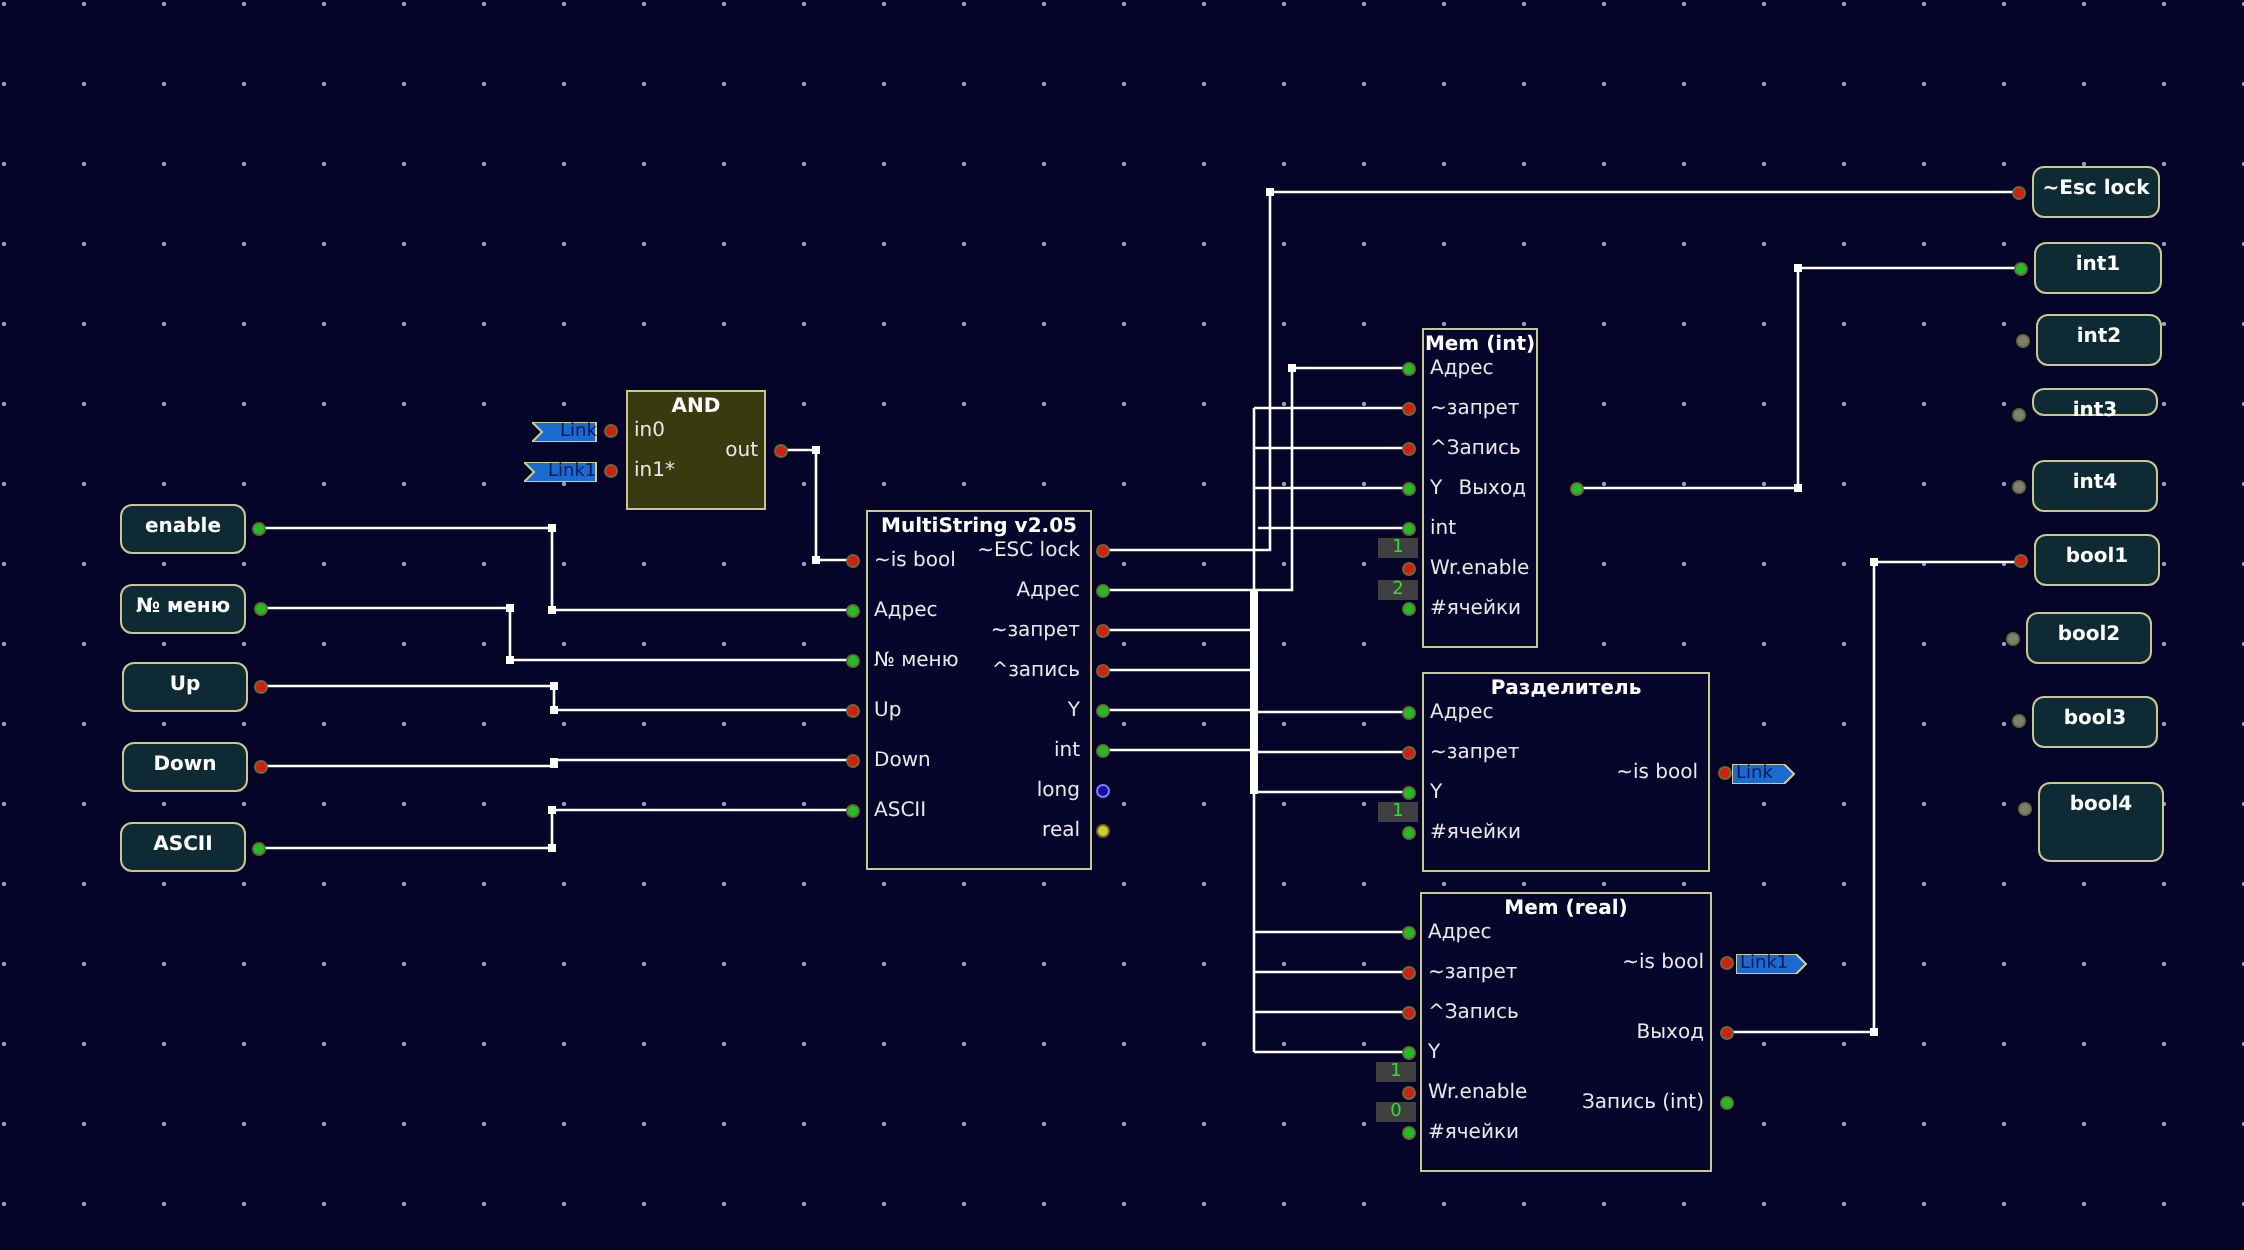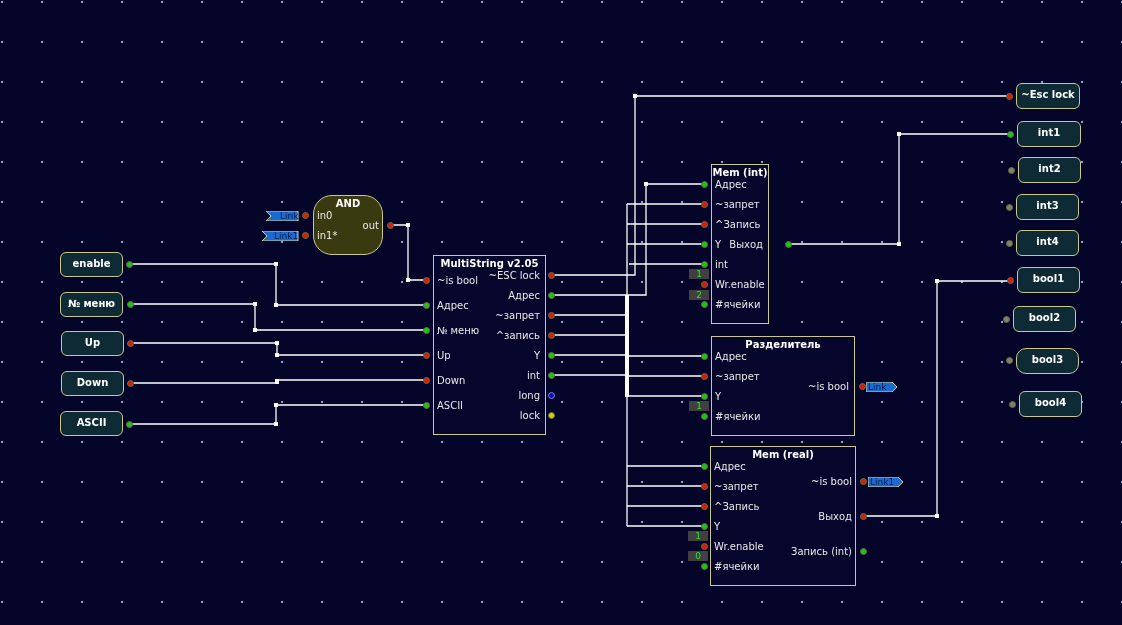--- a/index.html
+++ b/index.html
@@ -80,21 +80,21 @@
       <rect x="633" y="94" width="4" height="4"></rect>
     <rect x="644" y="182" width="4" height="4"></rect>
       <rect x="897" y="132" width="4" height="4"></rect>
     <rect x="897" y="242" width="4" height="4"></rect>
       <rect x="935" y="279" width="4" height="4"></rect>
     <rect x="935" y="514" width="4" height="4"></rect>
     <rect x="625" y="295" width="4" height="102"></rect>
   </g>
 </svg>
 
-<div class="block and" style="left:313px;top:195px;width:70px;height:60px;border-radius:19px;">
+<div class="block and" style="left:313px;top:195px;width:70px;height:60px;">
   <div class="btitle">AND</div>
   <div class="lbl" style="left:3px;top:14px;">in0</div>
   <div class="lbl" style="left:3px;top:34px;">in1*</div>
   <div class="lbl r" style="right:3px;top:24px;">out</div>
 </div>
 <div class="pin red" style="left:302px;top:212px;"></div>
 <div class="pin red" style="left:302px;top:232px;"></div>
 <div class="pin red" style="left:387px;top:222px;"></div>
 
 <div class="block" style="left:433px;top:255px;width:113px;height:180px;">
@@ -105,21 +105,21 @@
   <div class="lbl" style="left:3px;top:94px;">Up</div>
   <div class="lbl" style="left:3px;top:119px;">Down</div>
   <div class="lbl" style="left:3px;top:144px;">ASCII</div>
   <div class="lbl r" style="right:5px;top:14px;">~ESC lock</div>
   <div class="lbl r" style="right:5px;top:34px;">Адрес</div>
   <div class="lbl r" style="right:5px;top:54px;">~запрет</div>
   <div class="lbl r" style="right:5px;top:74px;">^запись</div>
   <div class="lbl r" style="right:5px;top:94px;">Y</div>
   <div class="lbl r" style="right:5px;top:114px;">int</div>
   <div class="lbl r" style="right:5px;top:134px;">long</div>
-  <div class="lbl r" style="right:5px;top:154px;">lock</div>
+  <div class="lbl r" style="right:5px;top:154px;">real</div>
 </div>
 <div class="pin red" style="left:423px;top:277px;"></div>
 <div class="pin green" style="left:423px;top:302px;"></div>
 <div class="pin green" style="left:423px;top:327px;"></div>
 <div class="pin red" style="left:423px;top:352px;"></div>
 <div class="pin red" style="left:423px;top:377px;"></div>
 <div class="pin green" style="left:423px;top:402px;"></div>
 <div class="pin red" style="left:548px;top:272px;"></div>
 <div class="pin green" style="left:548px;top:292px;"></div>
 <div class="pin red" style="left:548px;top:312px;"></div>
@@ -225,24 +225,24 @@
 <div class="pin red" style="left:127px;top:380px;"></div>
 <div class="term" style="left:60px;top:411px;width:63px;height:25px;">ASCII</div>
 <div class="pin green" style="left:126px;top:421px;"></div>
 
 <div class="term" style="left:1016px;top:83px;width:64px;height:26px;">~Esc lock</div>
 <div class="pin red" style="left:1006px;top:93px;"></div>
 <div class="term" style="left:1017px;top:121px;width:64px;height:26px;">int1</div>
 <div class="pin green" style="left:1007px;top:131px;"></div>
 <div class="term" style="left:1018px;top:157px;width:63px;height:26px;">int2</div>
 <div class="pin gray" style="left:1008px;top:167px;"></div>
-<div class="term" style="left:1016px;top:194px;width:63px;height:26px;">int3</div>
+<div class="term" style="left:1016px;top:194px;width:63px;height:14px;">int3</div>
 <div class="pin gray" style="left:1006px;top:204px;"></div>
 <div class="term" style="left:1016px;top:230px;width:63px;height:26px;">int4</div>
 <div class="pin gray" style="left:1006px;top:240px;"></div>
 <div class="term" style="left:1017px;top:267px;width:63px;height:26px;">bool1</div>
 <div class="pin red" style="left:1007px;top:277px;"></div>
 <div class="term" style="left:1013px;top:306px;width:63px;height:26px;">bool2</div>
 <div class="pin gray" style="left:1003px;top:316px;"></div>
-<div class="term" style="left:1016px;top:348px;width:63px;height:26px;border-radius:10px;">bool3</div>
+<div class="term" style="left:1016px;top:348px;width:63px;height:26px;">bool3</div>
 <div class="pin gray" style="left:1006px;top:357px;"></div>
-<div class="term" style="left:1019px;top:391px;width:63px;height:26px;">bool4</div>
+<div class="term" style="left:1019px;top:391px;width:63px;height:40px;">bool4</div>
 <div class="pin gray" style="left:1009px;top:401px;"></div>
 
 </body></html>

